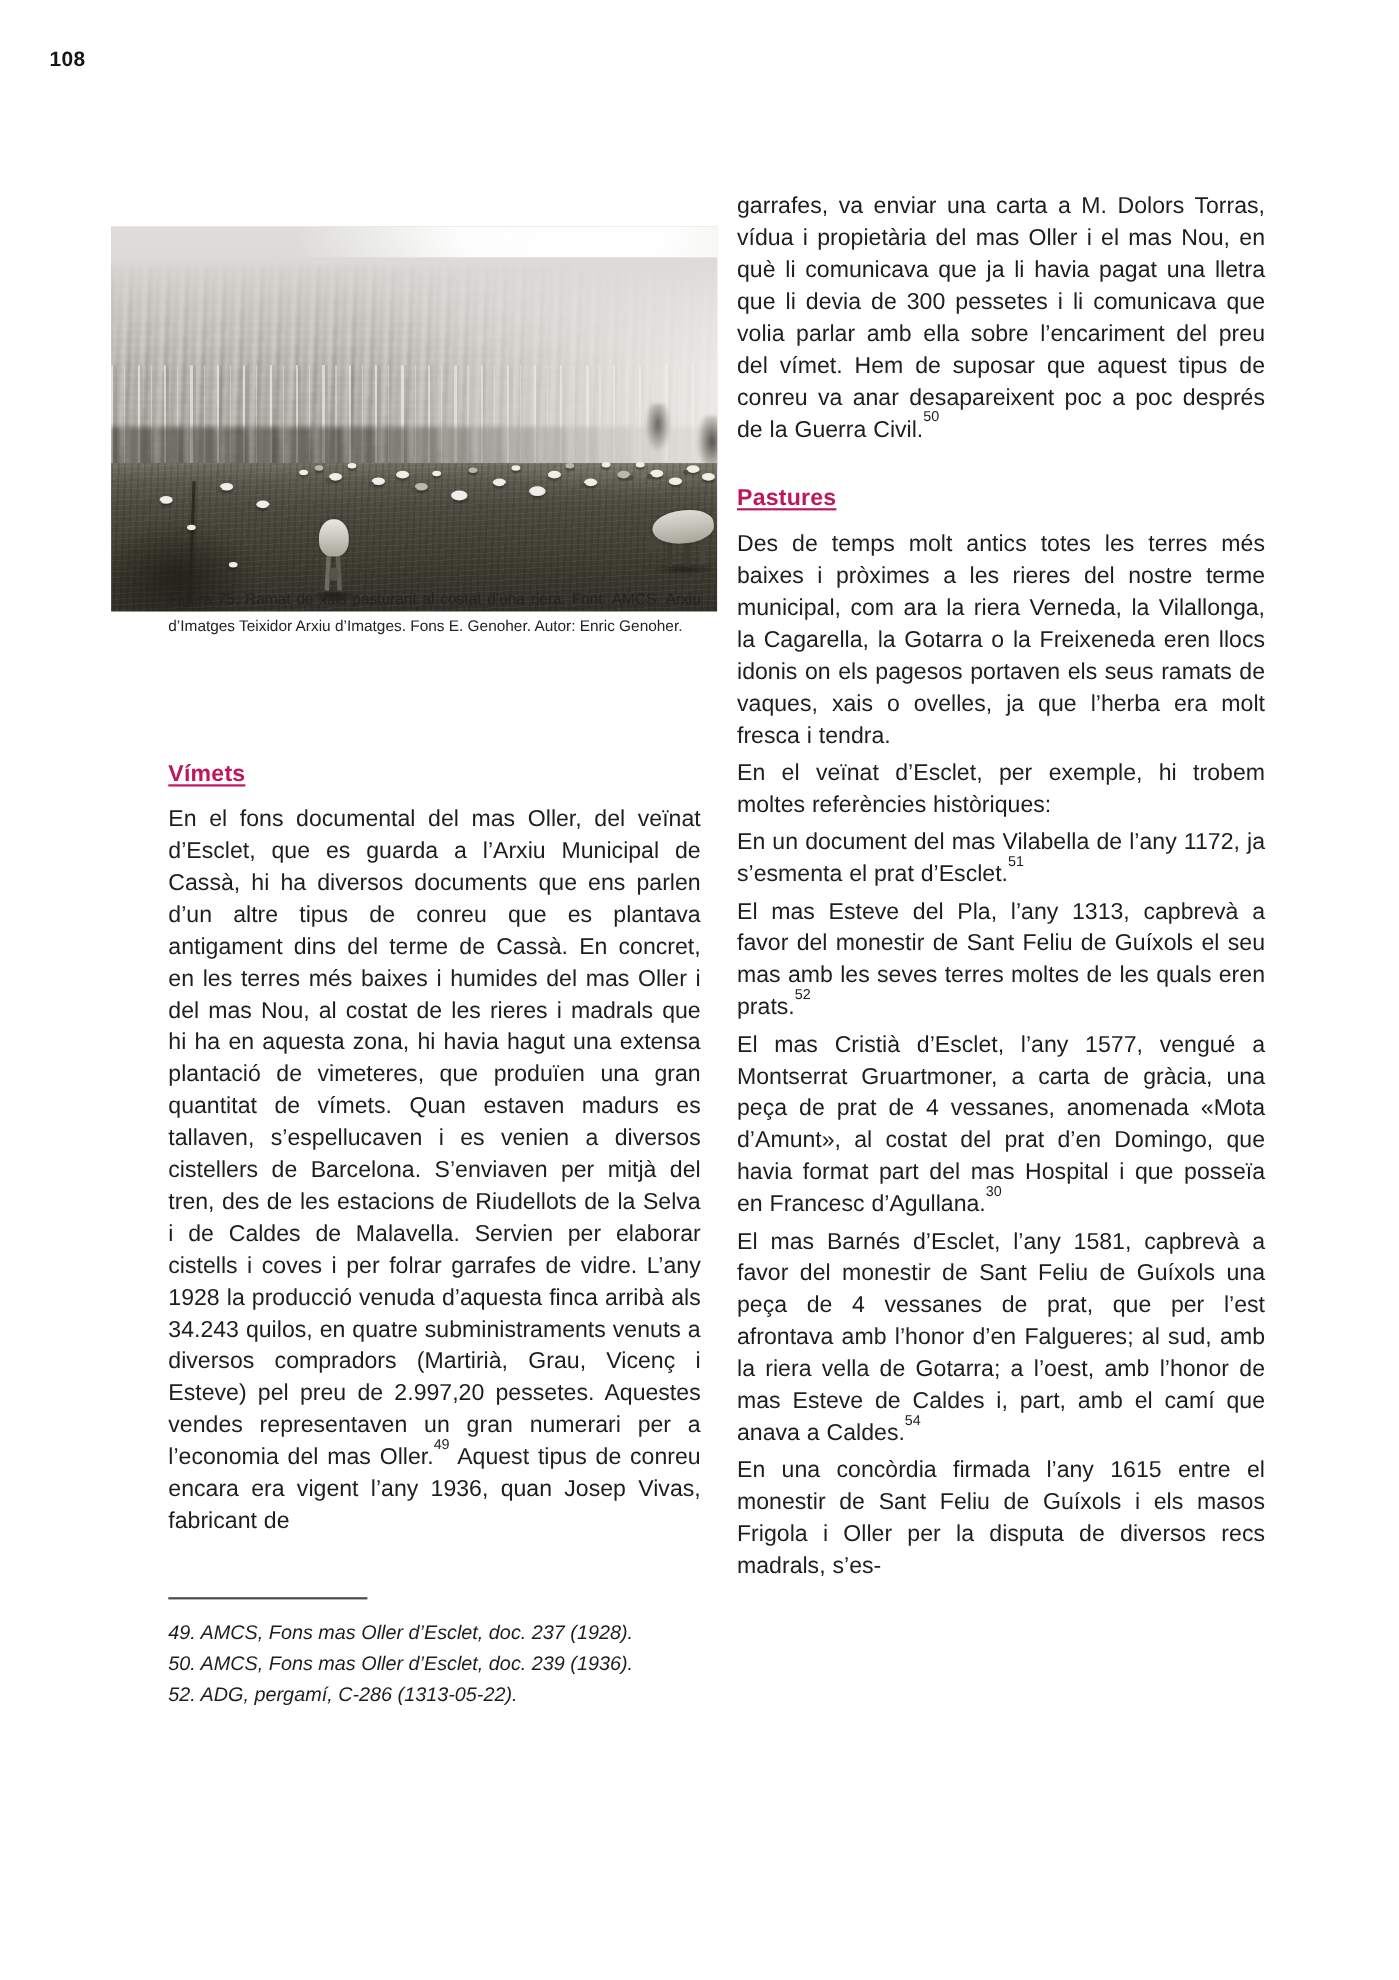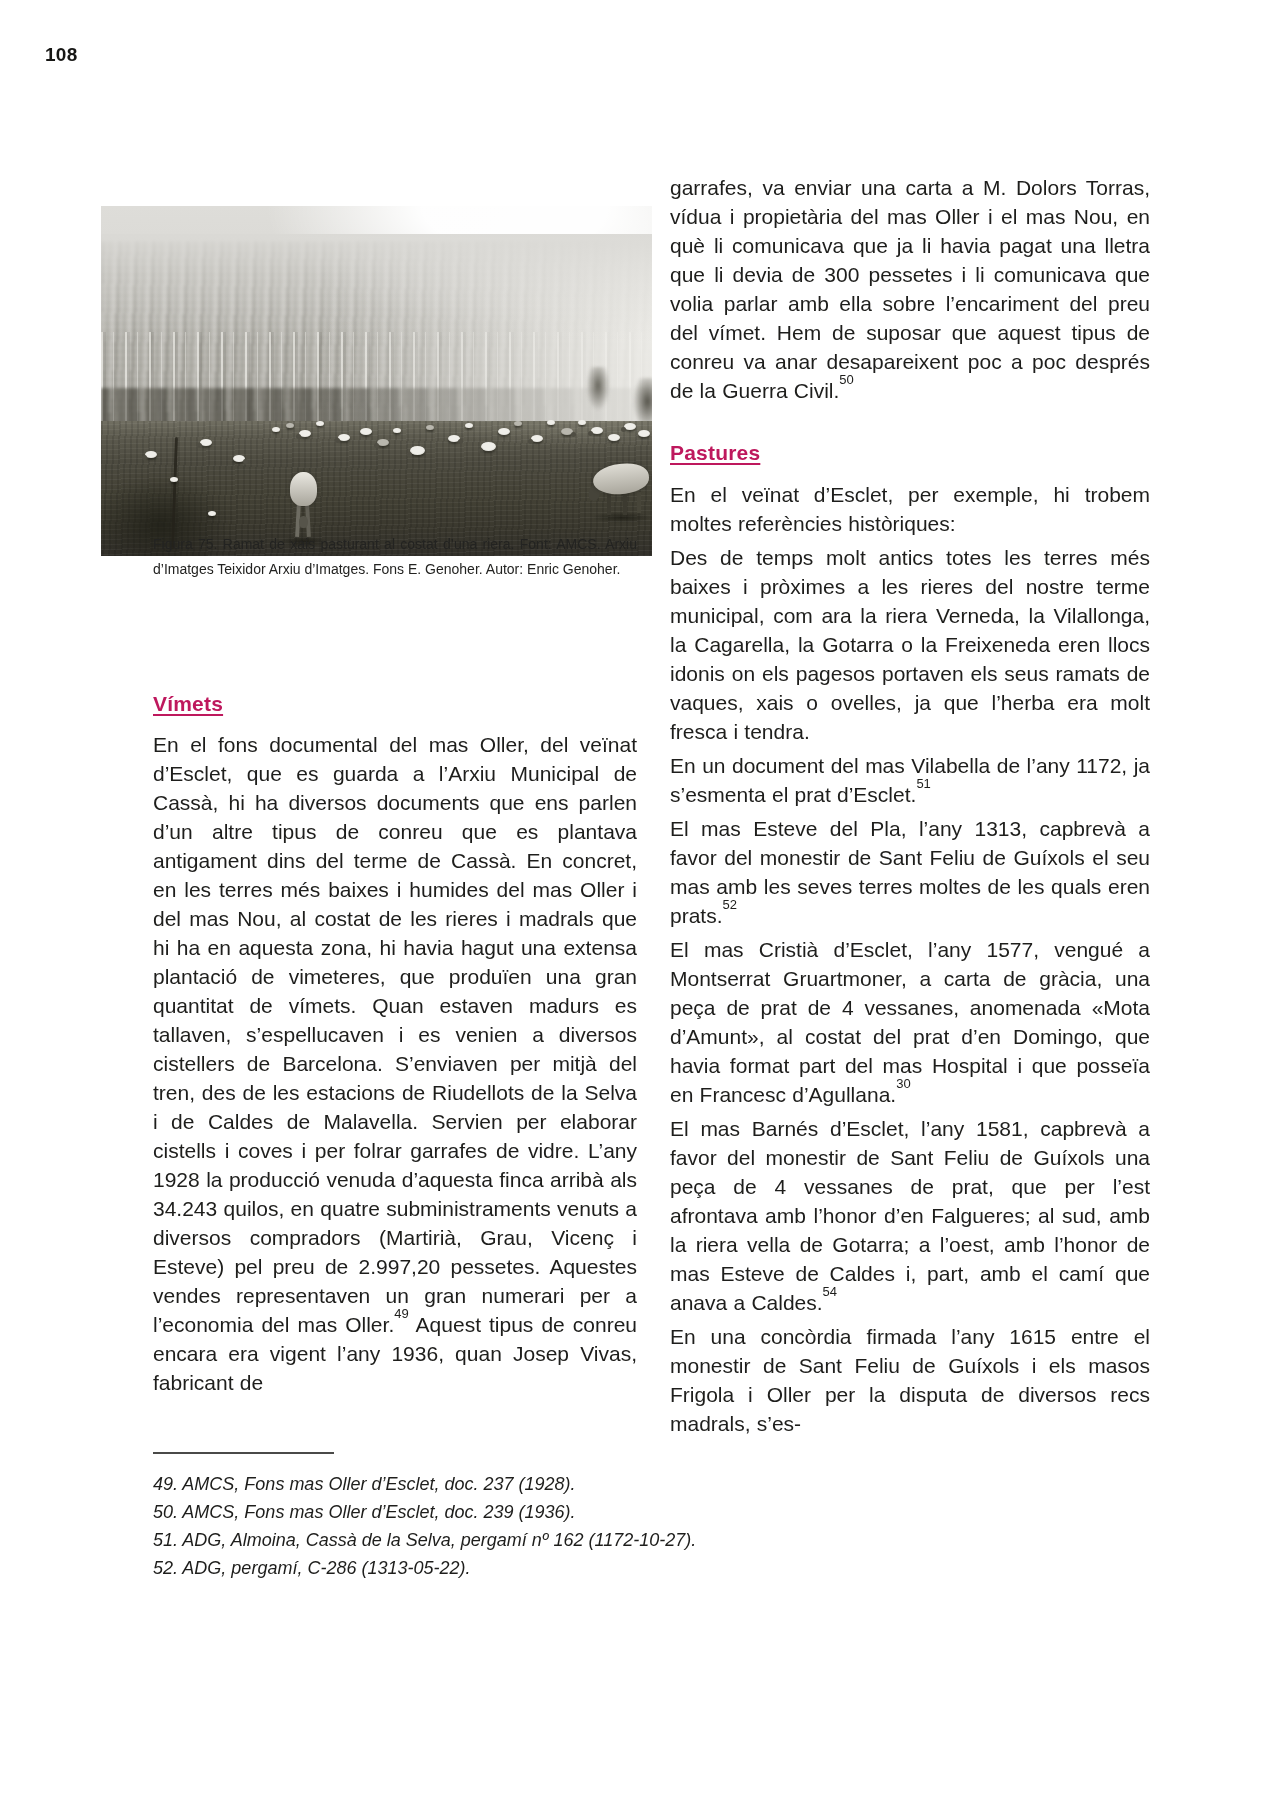--- a/index.html
+++ b/index.html
@@ -193,30 +193,29 @@
   <p class="caption">Figura 75. Ramat de xais pasturant al costat d’una riera. Font: AMCS. Arxiu d’Imatges Teixidor Arxiu d’Imatges. Fons E. Genoher. Autor: Enric Genoher.</p>
 
   <div class="col col-left">
     <h2 class="sec">Vímets</h2>
     <p class="body-p">En el fons documental del mas Oller, del veïnat d’Esclet, que es guarda a l’Arxiu Municipal de Cassà, hi ha diversos documents que ens parlen d’un altre tipus de conreu que es plantava antigament dins del terme de Cassà. En concret, en les terres més baixes i humides del mas Oller i del mas Nou, al costat de les rieres i madrals que hi ha en aquesta zona, hi havia hagut una extensa plantació de vimeteres, que produïen una gran quantitat de vímets. Quan estaven madurs es tallaven, s’espellucaven i es venien a diversos cistellers de Barcelona. S’enviaven per mitjà del tren, des de les estacions de Riudellots de la Selva i de Caldes de Malavella. Servien per elaborar cistells i coves i per folrar garrafes de vidre. L’any 1928 la producció venuda d’aquesta finca arribà als 34.243 quilos, en quatre subministraments venuts a diversos compradors (Martirià, Grau, Vicenç i Esteve) pel preu de 2.997,20 pessetes. Aquestes vendes representaven un gran numerari per a l’economia del mas Oller.<sup>49</sup> Aquest tipus de conreu encara era vigent l’any 1936, quan Josep Vivas, fabricant de</p>
   </div>
 
   <div class="col col-right">
     <p class="body-p">garrafes, va enviar una carta a M. Dolors Torras, vídua i propietària del mas Oller i el mas Nou, en què li comunicava que ja li havia pagat una lletra que li devia de 300 pessetes i li comunicava que volia parlar amb ella sobre l’encariment del preu del vímet. Hem de suposar que aquest tipus de conreu va anar desapareixent poc a poc després de la Guerra Civil.<sup>50</sup></p>
     <h2 class="sec">Pastures</h2>
+    <p class="body-p">Des de temps molt antics totes les terres més baixes i pròximes a les rieres del nostre terme municipal, com ara la riera Verneda, la Vilallonga, la Cagarella, la Gotarra o la Freixeneda eren llocs idonis on els pagesos portaven els seus ramats de vaques, xais o ovelles, ja que l’herba era molt fresca i tendra.</p>
     <p class="body-p">En el veïnat d’Esclet, per exemple, hi trobem moltes referències històriques:</p>
-    <p class="body-p">Des de temps molt antics totes les terres més baixes i pròximes a les rieres del nostre terme municipal, com ara la riera Verneda, la Vilallonga, la Cagarella, la Gotarra o la Freixeneda eren llocs idonis on els pagesos portaven els seus ramats de vaques, xais o ovelles, ja que l’herba era molt fresca i tendra.</p>
     <p class="body-p">En un document del mas Vilabella de l’any 1172, ja s’esmenta el prat d’Esclet.<sup>51</sup></p>
     <p class="body-p">El mas Esteve del Pla, l’any 1313, capbrevà a favor del monestir de Sant Feliu de Guíxols el seu mas amb les seves terres moltes de les quals eren prats.<sup>52</sup></p>
     <p class="body-p">El mas Cristià d’Esclet, l’any 1577, vengué a Montserrat Gruartmoner, a carta de gràcia, una peça de prat de 4 vessanes, anomenada «Mota d’Amunt», al costat del prat d’en Domingo, que havia format part del mas Hospital i que posseïa en Francesc d’Agullana.<sup>30</sup></p>
     <p class="body-p">El mas Barnés d’Esclet, l’any 1581, capbrevà a favor del monestir de Sant Feliu de Guíxols una peça de 4 vessanes de prat, que per l’est afrontava amb l’honor d’en Falgueres; al sud, amb la riera vella de Gotarra; a l’oest, amb l’honor de mas Esteve de Caldes i, part, amb el camí que anava a Caldes.<sup>54</sup></p>
     <p class="body-p">En una concòrdia firmada l’any 1615 entre el monestir de Sant Feliu de Guíxols i els masos Frigola i Oller per la disputa de diversos recs madrals, s’es-</p>
   </div>
 
   <div class="footnotes">
     <div class="fn-divider"></div>
     <p class="footnote">49. AMCS, Fons mas Oller d’Esclet, doc. 237 (1928).</p>
     <p class="footnote">50. AMCS, Fons mas Oller d’Esclet, doc. 239 (1936).</p>
-    <p class="footnote">51. ADG, Almoina, Cassà de la Selva, pergamí nº 162 (1172-10-27).</p>
     <p class="footnote">52. ADG, pergamí, C-286 (1313-05-22).</p>
   </div>
 
 </div>
 
 </body></html>

